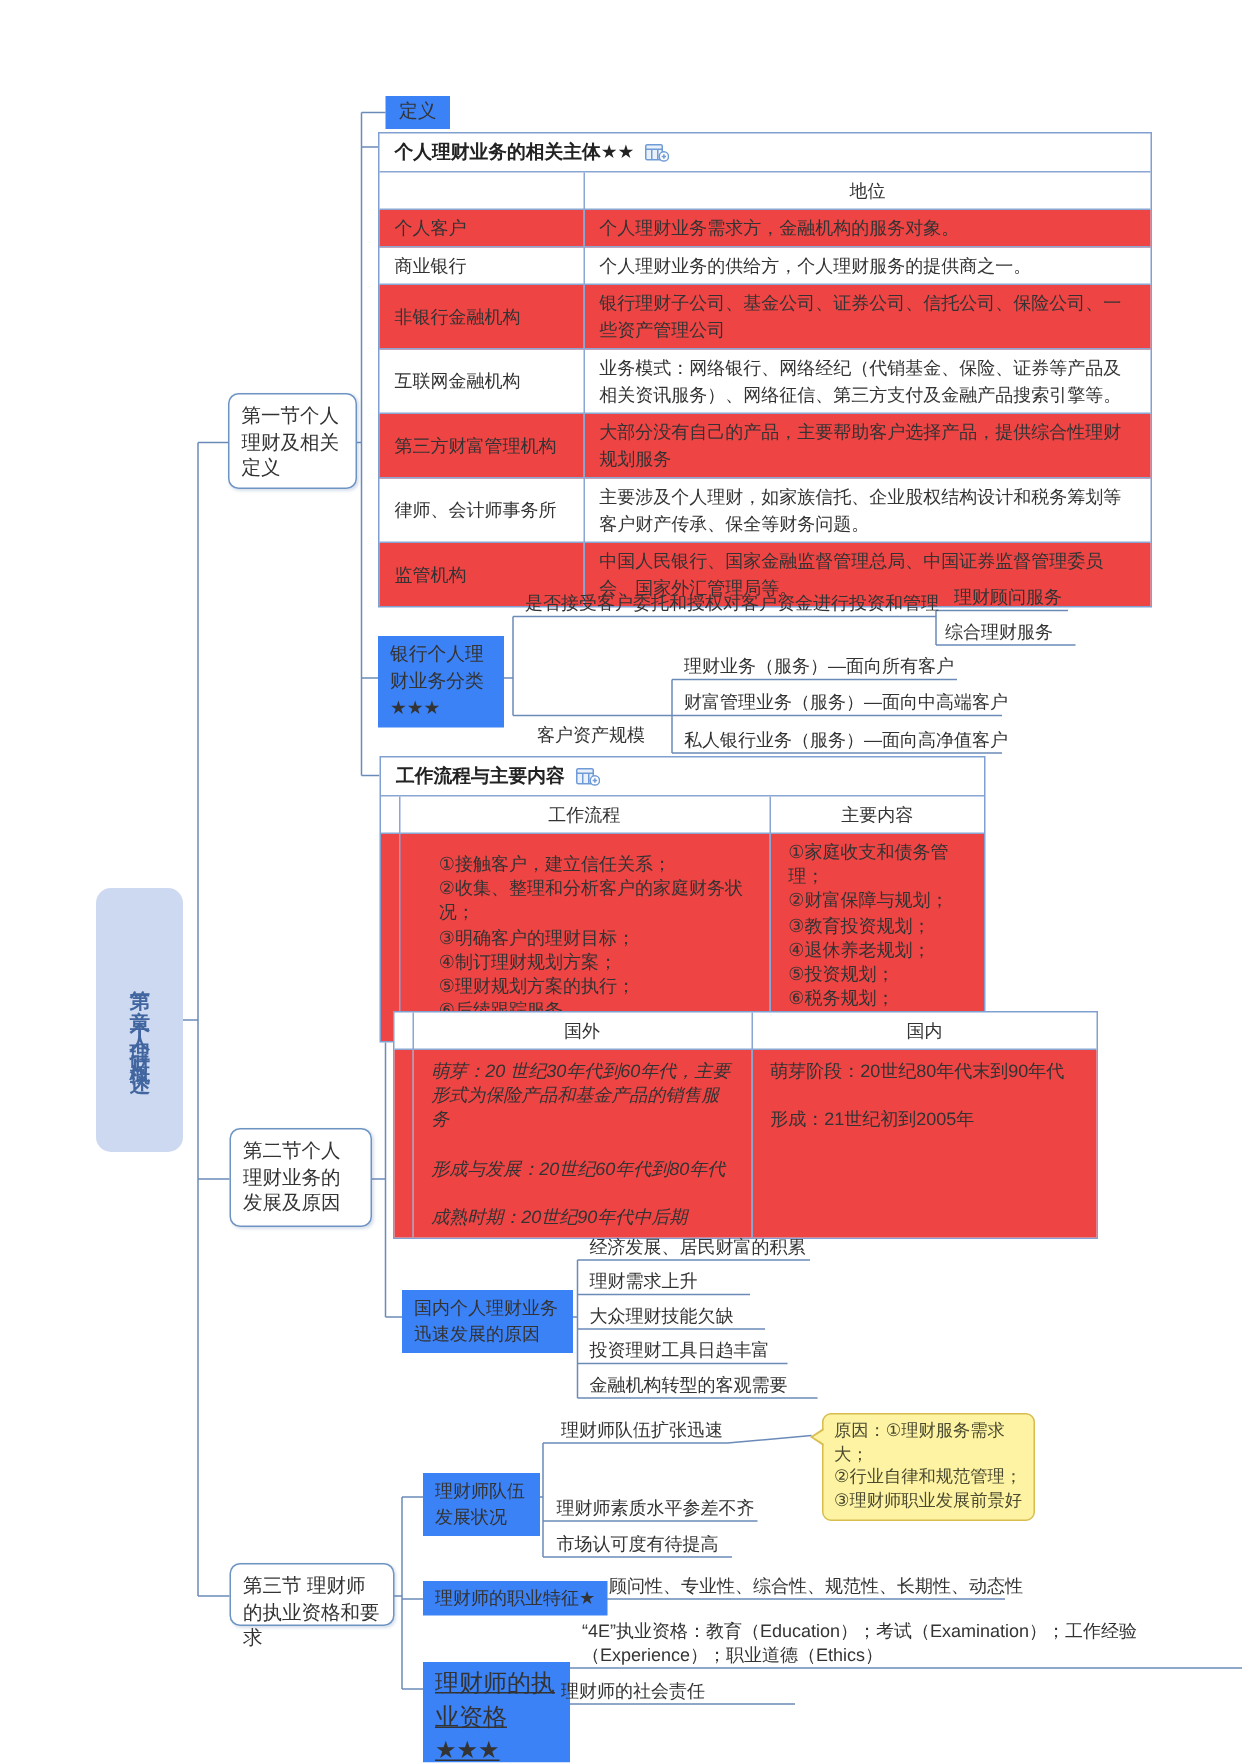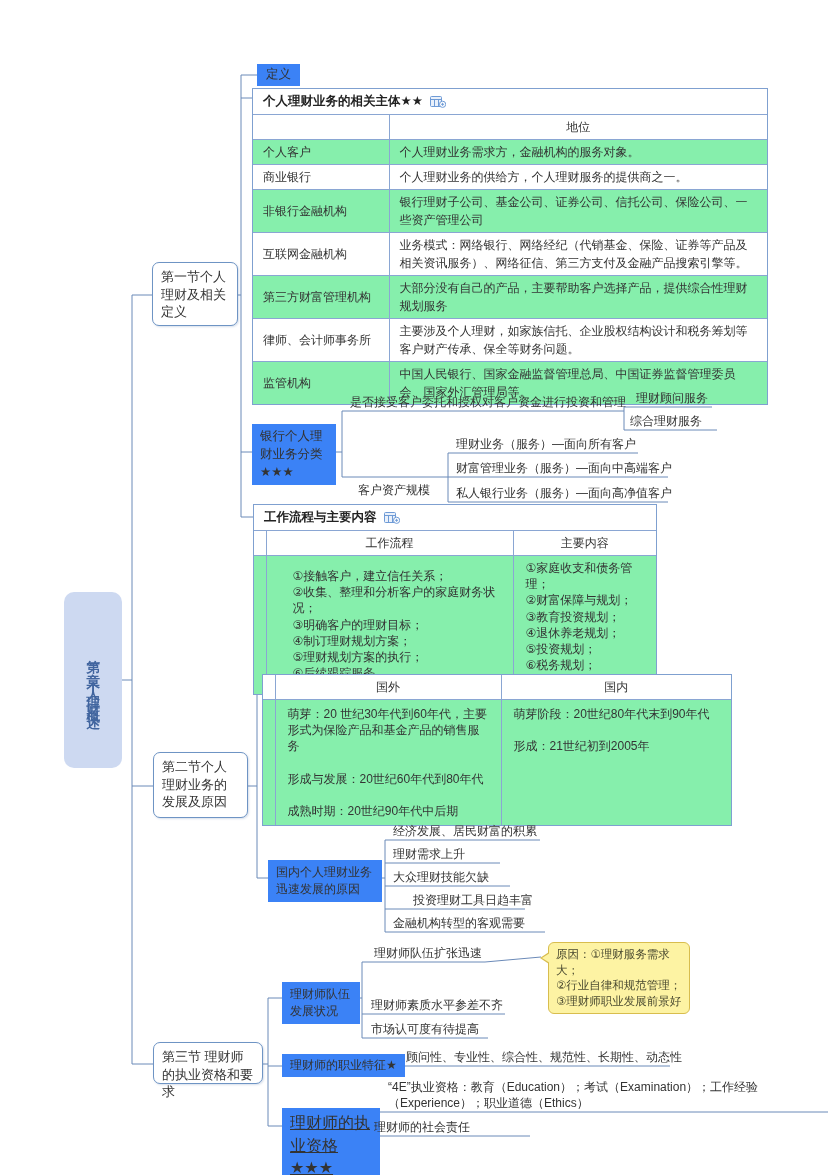--- a/index.html
+++ b/index.html
@@ -18,21 +18,21 @@
   .label.wrap{white-space:normal;line-height:1.32;}
   .mm-table{background:#fff;border:1px solid #7fa0d0;}
   .t-title{font-weight:bold;font-size:12.5px;color:#222;padding:4px 10px;border-bottom:1px solid #8aa6d3;
            display:flex;align-items:center;gap:7px;}
   .t-title .ticon{display:inline-flex;flex:0 0 auto;}
   table{width:100%;border-collapse:collapse;font-size:12px;color:#333;table-layout:fixed;}
   table{border:hidden;}
   td,th{border:1px solid #8aa6d3;padding:3px 10px;line-height:1.5;font-weight:normal;
         text-align:left;vertical-align:middle;word-break:break-all;}
   th.ctr,td.ctr{text-align:center;padding:3px 4px;}
-  td.blue{background:#86efac;}
+  td.blue{background:#ef4444;}
   td.narrow{padding:0;}
   td.pre{white-space:pre-line;}
   .list-cell{line-height:1.35;padding:4px 6px 4px 26px;margin-top:24px;}
   .list-cell2{line-height:1.35;padding:4px 6px 4px 12px;}
   .para-cell{line-height:1.35;padding:6px 12px;}
   .note{background:#fdf3a3;border:1px solid #d8bd4e;border-radius:6px;font-size:11.5px;line-height:1.35;
         color:#4a4a30;padding:4px 7px;white-space:pre-line;}
   .note:before{content:"";position:absolute;left:-9px;top:9px;border:6px solid transparent;
         border-right:9px solid #d8bd4e;border-left:0;}
   .note:after{content:"";position:absolute;left:-7px;top:10px;border:5px solid transparent;
@@ -198,40 +198,40 @@
           <col>
         </colgroup>
       <tbody>
           <tr>
         <th class="narrow"></th>
         <th class="ctr">国外</th>
         <th class="ctr">国内</th>
       </tr>
       <tr>
         <td class="blue narrow"></td>
-        <td class="blue pre para-cell" style="vertical-align:top;">萌芽：20 世纪30年代到60年代，主要形式为保险产品和基金产品的销售服务
+        <td class="blue pre para-cell" style="vertical-align:top;font-style:italic;">萌芽：20 世纪30年代到60年代，主要形式为保险产品和基金产品的销售服务
 
 形成与发展：20世纪60年代到80年代
 
 成熟时期：20世纪90年代中后期</td>
         <td class="blue pre para-cell" style="vertical-align:top;margin-top:40px;">萌芽阶段：20世纪80年代末到90年代
 
 形成：21世纪初到2005年</td>
       </tr>
     </tbody>
       </table>
   </div>
 
   <div class="abs gray-box" style="left:268px;top:860px;width:114px;font-size:12px;">
     <span>国内个人理财业务迅速发展的原因</span>
   </div>
   <div class="abs label" style="left:393px;top:824px;">经济发展、居民财富的积累</div>
   <div class="abs label" style="left:393px;top:847px;">理财需求上升</div>
   <div class="abs label" style="left:393px;top:870px;">大众理财技能欠缺</div>
-  <div class="abs label" style="left:393px;top:893px;margin-left:20px;">投资理财工具日趋丰富</div>
+  <div class="abs label" style="left:393px;top:893px;">投资理财工具日趋丰富</div>
   <div class="abs label" style="left:393px;top:916px;">金融机构转型的客观需要</div>
 
   <div class="abs gray-box" style="left:282px;top:982px;width:78px;font-size:12px;">
     <span>理财师队伍发展状况</span>
   </div>
   <div class="abs label" style="left:374px;top:946px;">理财师队伍扩张迅速</div>
   <div class="abs label" style="left:371px;top:998px;">理财师素质水平参差不齐</div>
   <div class="abs label" style="left:371px;top:1022px;">市场认可度有待提高</div>
   <div class="abs note" style="left:548px;top:942px;width:142px;">原因：①理财服务需求大；
 ②行业自律和规范管理；

